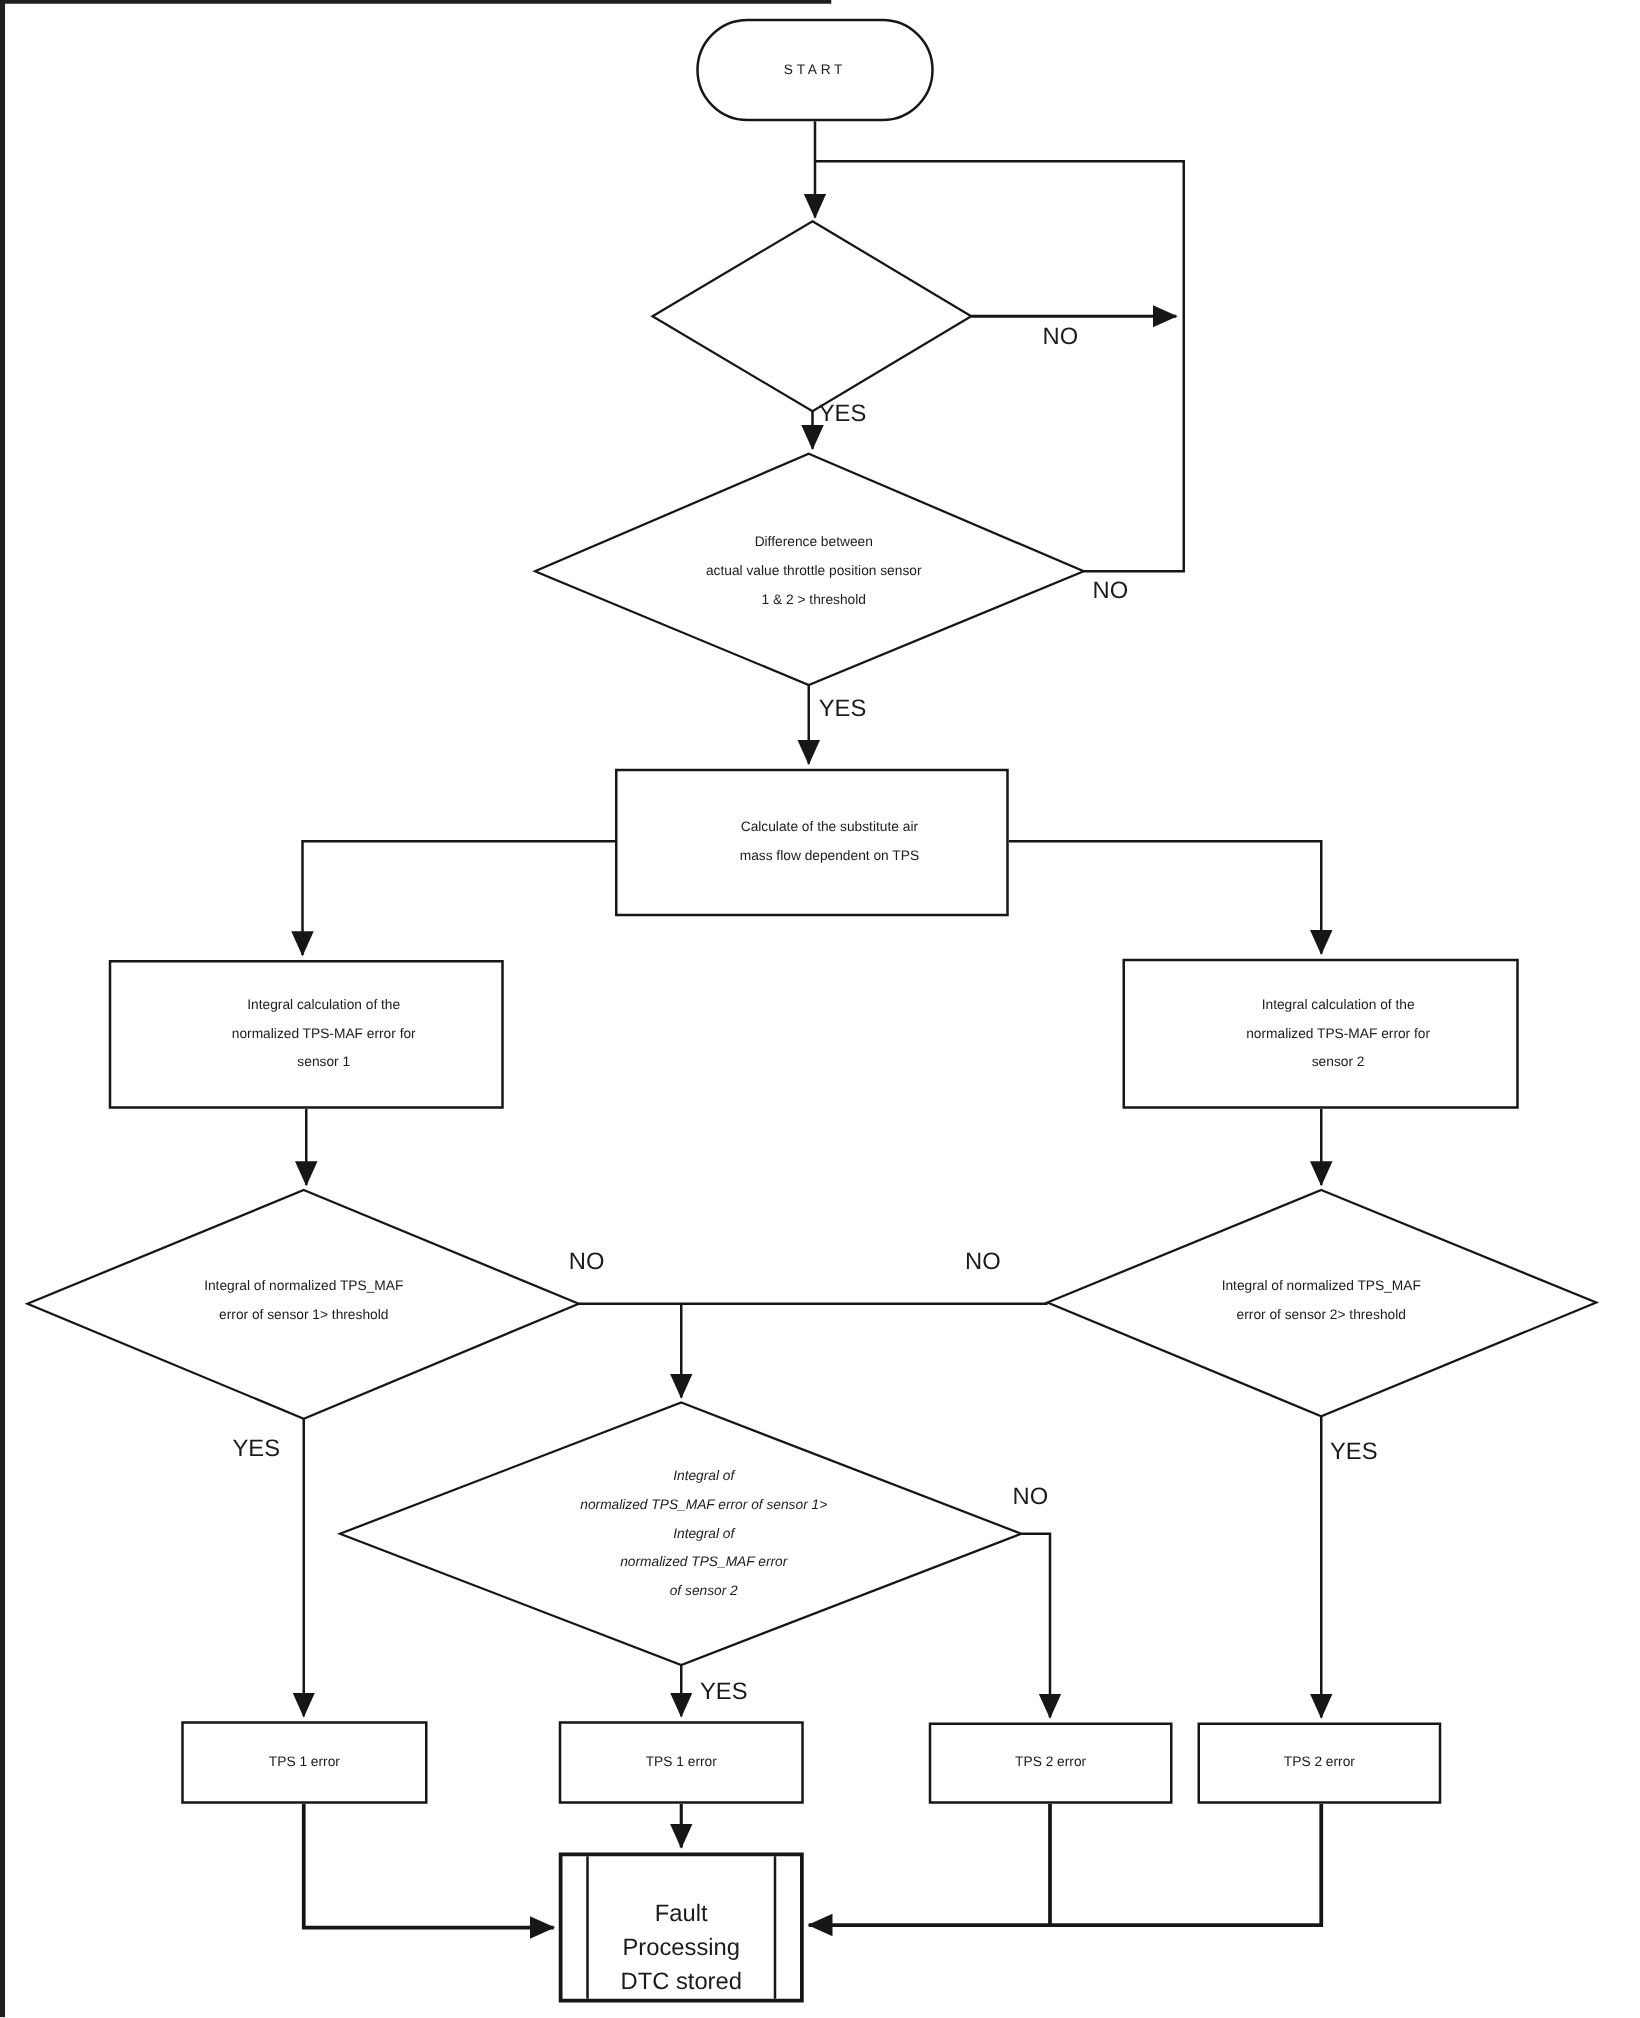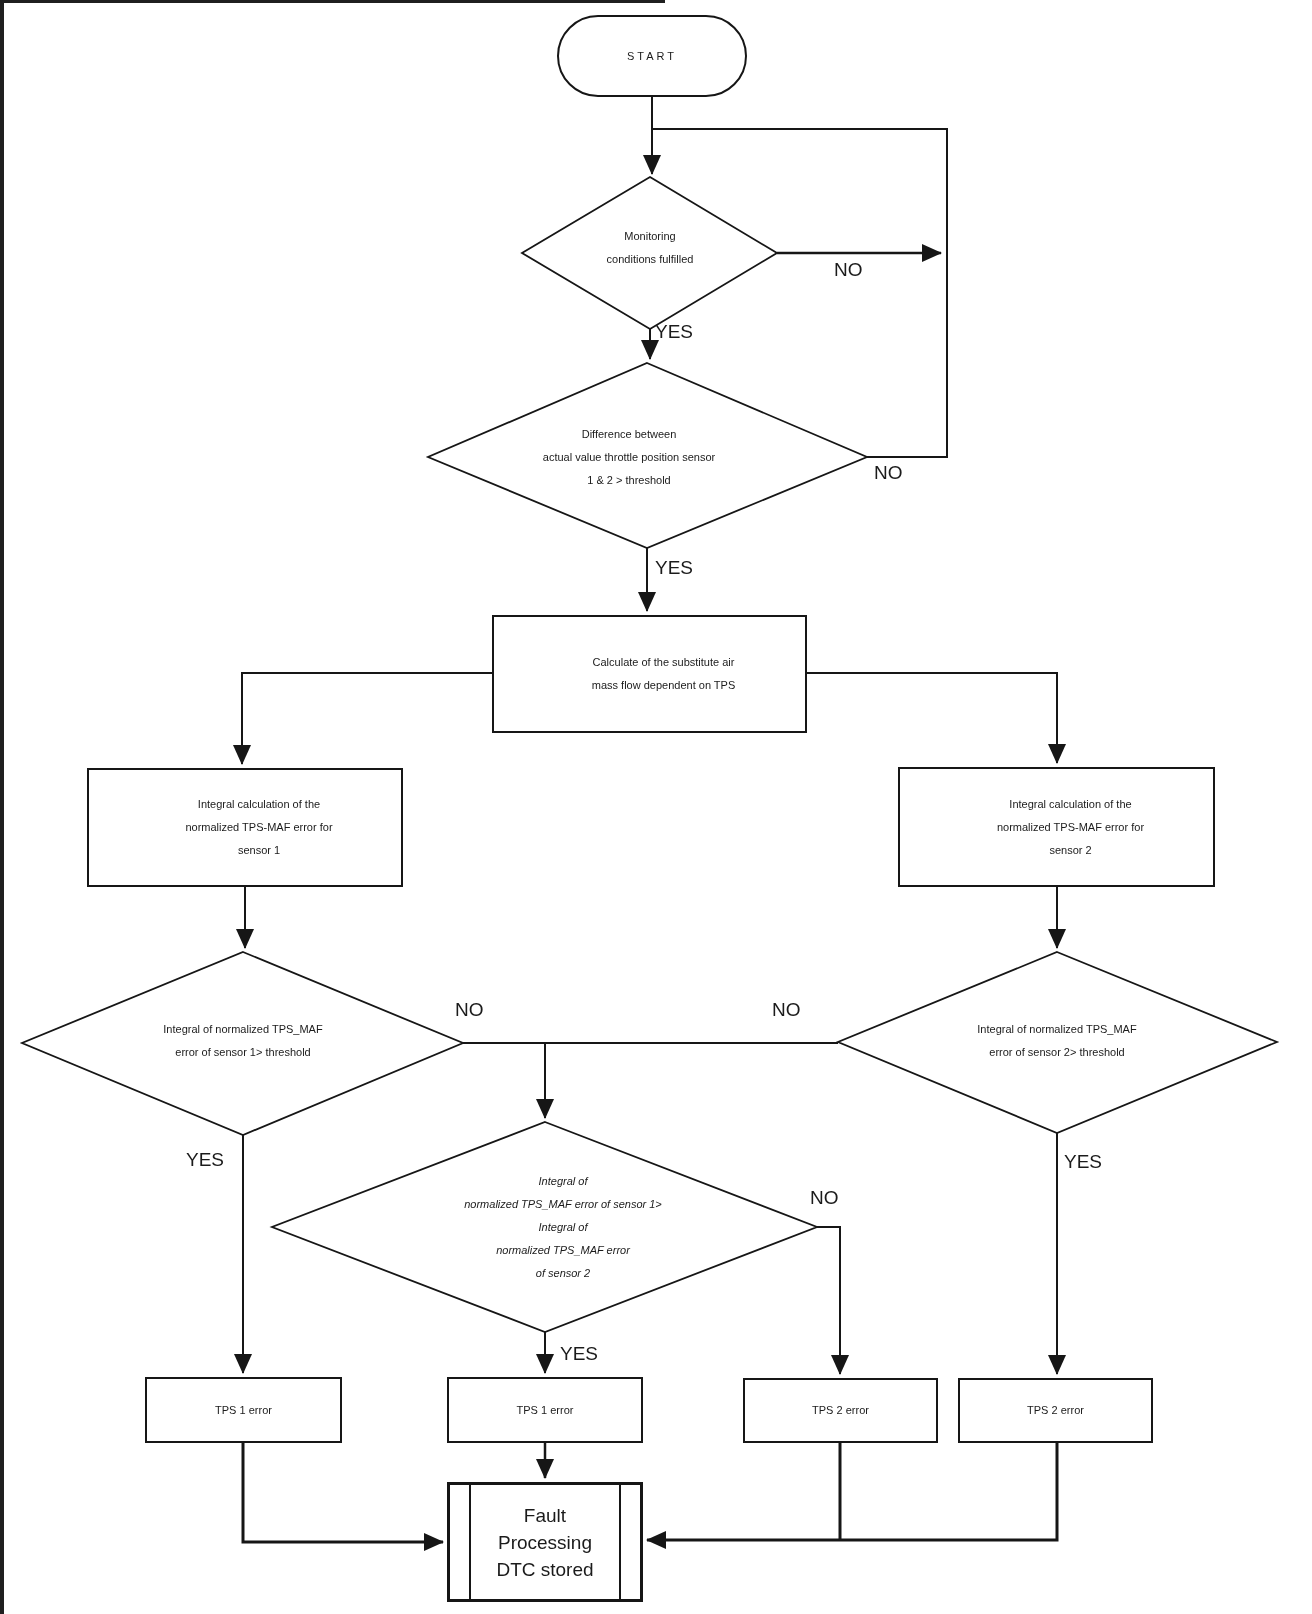--- a/index.html
+++ b/index.html
@@ -30,21 +30,21 @@
   }
   .box .node-text{position:static;}
   #start-node{
     border-radius:41px;
     border-width:2.5px;
     font-size:24px;
     letter-spacing:3px;
   }
   .proc{border-width:2.5px;padding-left:28px;}
   .tps-box{font-size:19px;border-width:2.5px;}
-  #fault-node{border-width:3px;font-size:19px;line-height:27px;}
+  #fault-node{border-width:3px;font-size:19px;line-height:27px;align-items:flex-end;}
   .fault-bar{
     position:absolute;top:0;bottom:0;width:2px;background:#161616;
   }
   .edge-label{
     position:absolute;
     font-size:19px;
     line-height:24px;
     color:#1b1b1b;
   }
   .scan-strip{position:absolute;background:#1f1f1f;}
@@ -101,23 +101,21 @@
       <polygon points="243,952 463,1043 243,1135 22,1043"></polygon>
       <polygon points="1057,952 1277,1042 1057,1133 838,1042"></polygon>
       <polygon points="545,1122 817,1227 545,1332 272,1227"></polygon>
     </g>
   </svg>
 
   <div id="start-node" class="box" style="left:557px;top:15px;width:190px;height:82px;">
     <span class="node-text">START</span>
   </div>
 
-  <div class="node-text" style="left:520px;top:225px;width:260px;">Monitoring
-conditions fulfilled</div>
-  <div class="node-text" style="left:419px;top:423px;width:420px;">Difference between
+  <div class="node-text" style="left:441px;top:423px;width:420px;">Difference between
 actual value throttle position sensor
 1 &amp; 2 &gt; threshold</div>
   <div class="node-text" style="left:60px;top:1018px;width:366px;">Integral of normalized TPS_MAF
 error of sensor 1&gt; threshold</div>
   <div class="node-text" style="left:874px;top:1018px;width:366px;">Integral of normalized TPS_MAF
 error of sensor 2&gt; threshold</div>
   <div class="node-text" style="left:348px;top:1170px;width:430px;font-style:italic;">Integral of
 normalized TPS_MAF error of sensor 1&gt;
 Integral of
 normalized TPS_MAF error

